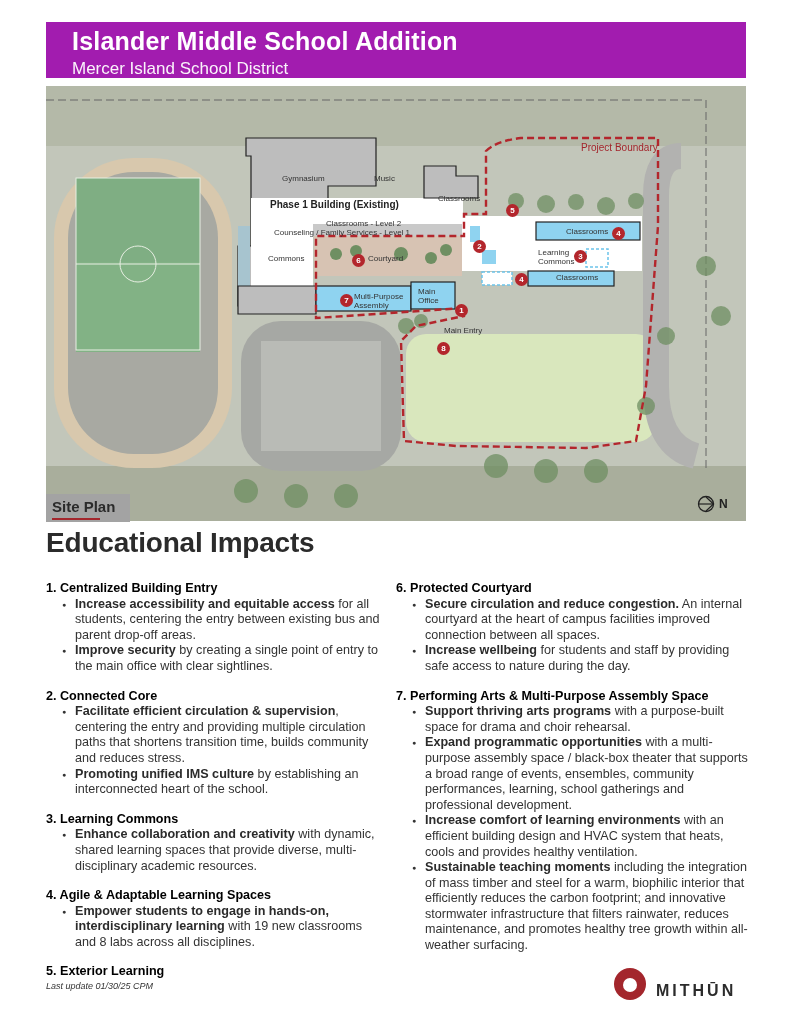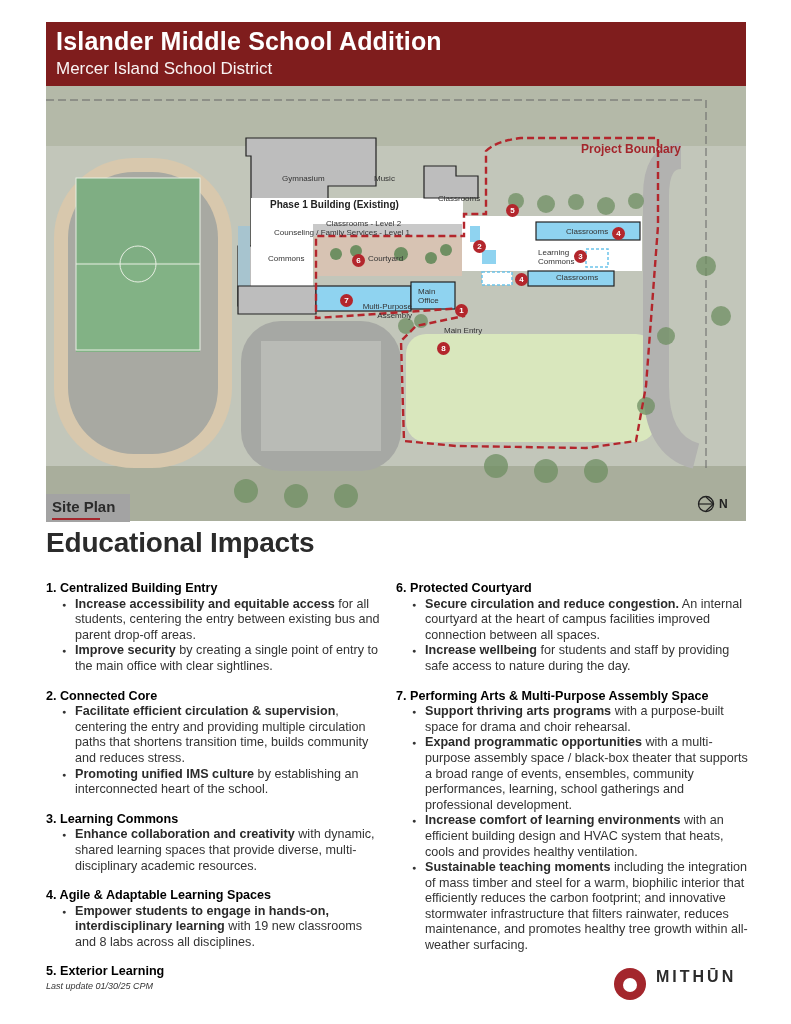--- a/index.html
+++ b/index.html
@@ -1,33 +1,33 @@
 <!DOCTYPE html>
 <html><head>
 <meta charset="utf-8">
 <style>
   * { box-sizing: border-box; margin: 0; padding: 0; }
   html, body { width: 791px; height: 1024px; background: #ffffff; overflow: hidden; }
   body { position: relative; font-family: "DejaVu Sans", "Liberation Sans", sans-serif; color: #2b2b2b; }
 
   .header {
-    position: absolute; left: 46px; top: 22px; width: 700px; height: 64px;
-    background: #7f1d1d; color: #fff; padding: 3px 10px;
+    position: absolute; left: 46px; top: 22px; width: 700px; height: 56px;
+    background: #a21caf; color: #fff; padding: 3px 26px;
   }
   .header .title { font-family: "Liberation Sans", sans-serif; font-weight: bold; font-size: 25px; letter-spacing: 0.2px; line-height: 32px; }
   .header .subtitle { font-family: "Liberation Sans", sans-serif; font-size: 17px; line-height: 24px; opacity: 0.95; }
 
   .map {
     position: absolute; left: 46px; top: 86px; width: 700px; height: 435px;
     background: #b9bfb3; overflow: hidden;
   }
   .map svg { position: absolute; left: 0; top: 0; }
   .map-label { position: absolute; font-family: "Liberation Sans", sans-serif; font-size: 8px; color: #333; white-space: nowrap; }
   .map-label.big { font-size: 10px; font-weight: bold; color: #222; }
-  .map-label.red { color: #a3262c; font-weight: bold; font-size: 12px; }
+  .map-label.red { color: #a3262c; font-weight: normal; font-size: 10px; }
   .marker {
     position: absolute; width: 13px; height: 13px; border-radius: 50%;
     background: #b3262c; color: #fff; font-size: 8px; font-weight: bold;
     text-align: center; line-height: 13px; font-family: "Liberation Sans", sans-serif;
   }
 
   .site-plan-tab {
     position: absolute; left: 46px; top: 494px; width: 84px; height: 28px;
     background: #a3a3a3; padding: 3px 6px 0 6px;
   }
@@ -45,21 +45,21 @@
   .col { position: absolute; top: 567px; font-family: "Liberation Sans", sans-serif; font-size: 12.6px; line-height: 15.6px; color: #333; }
   .col.left { left: 46px; width: 340px; }
   .col.right { left: 396px; width: 352px; }
   .item-head { color: #000000; font-weight: bold; font-size: 12.6px; margin-top: 14px; }
   .bullets { list-style: none; padding-left: 16px; }
   .bullets li { position: relative; padding-left: 13px; }
   .bullets li::before { content: "●"; position: absolute; left: 0; top: 0; font-size: 7px; color: #333; }
   .bullets b { color: #2b2b2b; }
 
   .footer-note { position: absolute; left: 46px; top: 981px; font-family: "Liberation Sans", sans-serif; font-style: italic; font-size: 9px; color: #333; }
-  .logo { position: absolute; left: 614px; top: 968px; display: flex; align-items: flex-start; gap: 10px; }
+  .logo { position: absolute; left: 614px; top: 968px; display: flex; align-items: flex-end; gap: 10px; }
   .logo .seal { width: 32px; height: 32px; border-radius: 50%; background: #a3262c; position: relative; }
   .logo .seal::after { content: ""; position: absolute; left: 9px; top: 10px; width: 14px; height: 14px; border-radius: 50%; background: #fff; }
   .logo .brand { font-family: "Liberation Sans", sans-serif; font-weight: bold; font-size: 16px; letter-spacing: 3px; color: #2b2b2b; }
 </style>
 </head>
 <body>
 
 <div class="header">
   <div class="title">Islander Middle School Addition</div>
   <div class="subtitle">Mercer Island School District</div>
@@ -142,21 +142,21 @@
   </svg>
 
   <span class="map-label" style="left:236px;top:88px;">Gymnasium</span>
   <span class="map-label" style="left:328px;top:88px;">Music</span>
   <span class="map-label big" style="left:224px;top:113px;">Phase 1 Building (Existing)</span>
   <span class="map-label" style="left:392px;top:108px;">Classrooms</span>
   <span class="map-label" style="left:280px;top:133px;">Classrooms - Level 2</span>
   <span class="map-label" style="left:228px;top:142px;">Counseling / Family Services - Level 1</span>
   <span class="map-label" style="left:222px;top:168px;">Commons</span>
   <span class="map-label" style="left:322px;top:168px;">Courtyard</span>
-  <span class="map-label" style="left:308px;top:216px;width:58px;white-space:normal;text-align:right;line-height:9px;">Multi-Purpose Assembly</span>
+  <span class="map-label" style="left:308px;top:206px;width:58px;white-space:normal;text-align:left;line-height:9px;">Multi-Purpose Assembly</span>
   <span class="map-label" style="left:372px;top:201px;width:32px;white-space:normal;text-align:left;line-height:9px;">Main Office</span>
   <span class="map-label" style="left:398px;top:240px;">Main Entry</span>
   <span class="map-label" style="left:492px;top:162px;width:45px;white-space:normal;line-height:9px;">Learning Commons</span>
   <span class="map-label" style="left:520px;top:141px;">Classrooms</span>
   <span class="map-label" style="left:510px;top:187px;">Classrooms</span>
   <span class="map-label red" style="left:535px;top:56px;">Project Boundary</span>
 
   <span class="marker" style="left:409px;top:218px;">1</span>
   <span class="marker" style="left:427px;top:154px;">2</span>
   <span class="marker" style="left:528px;top:164px;">3</span>

